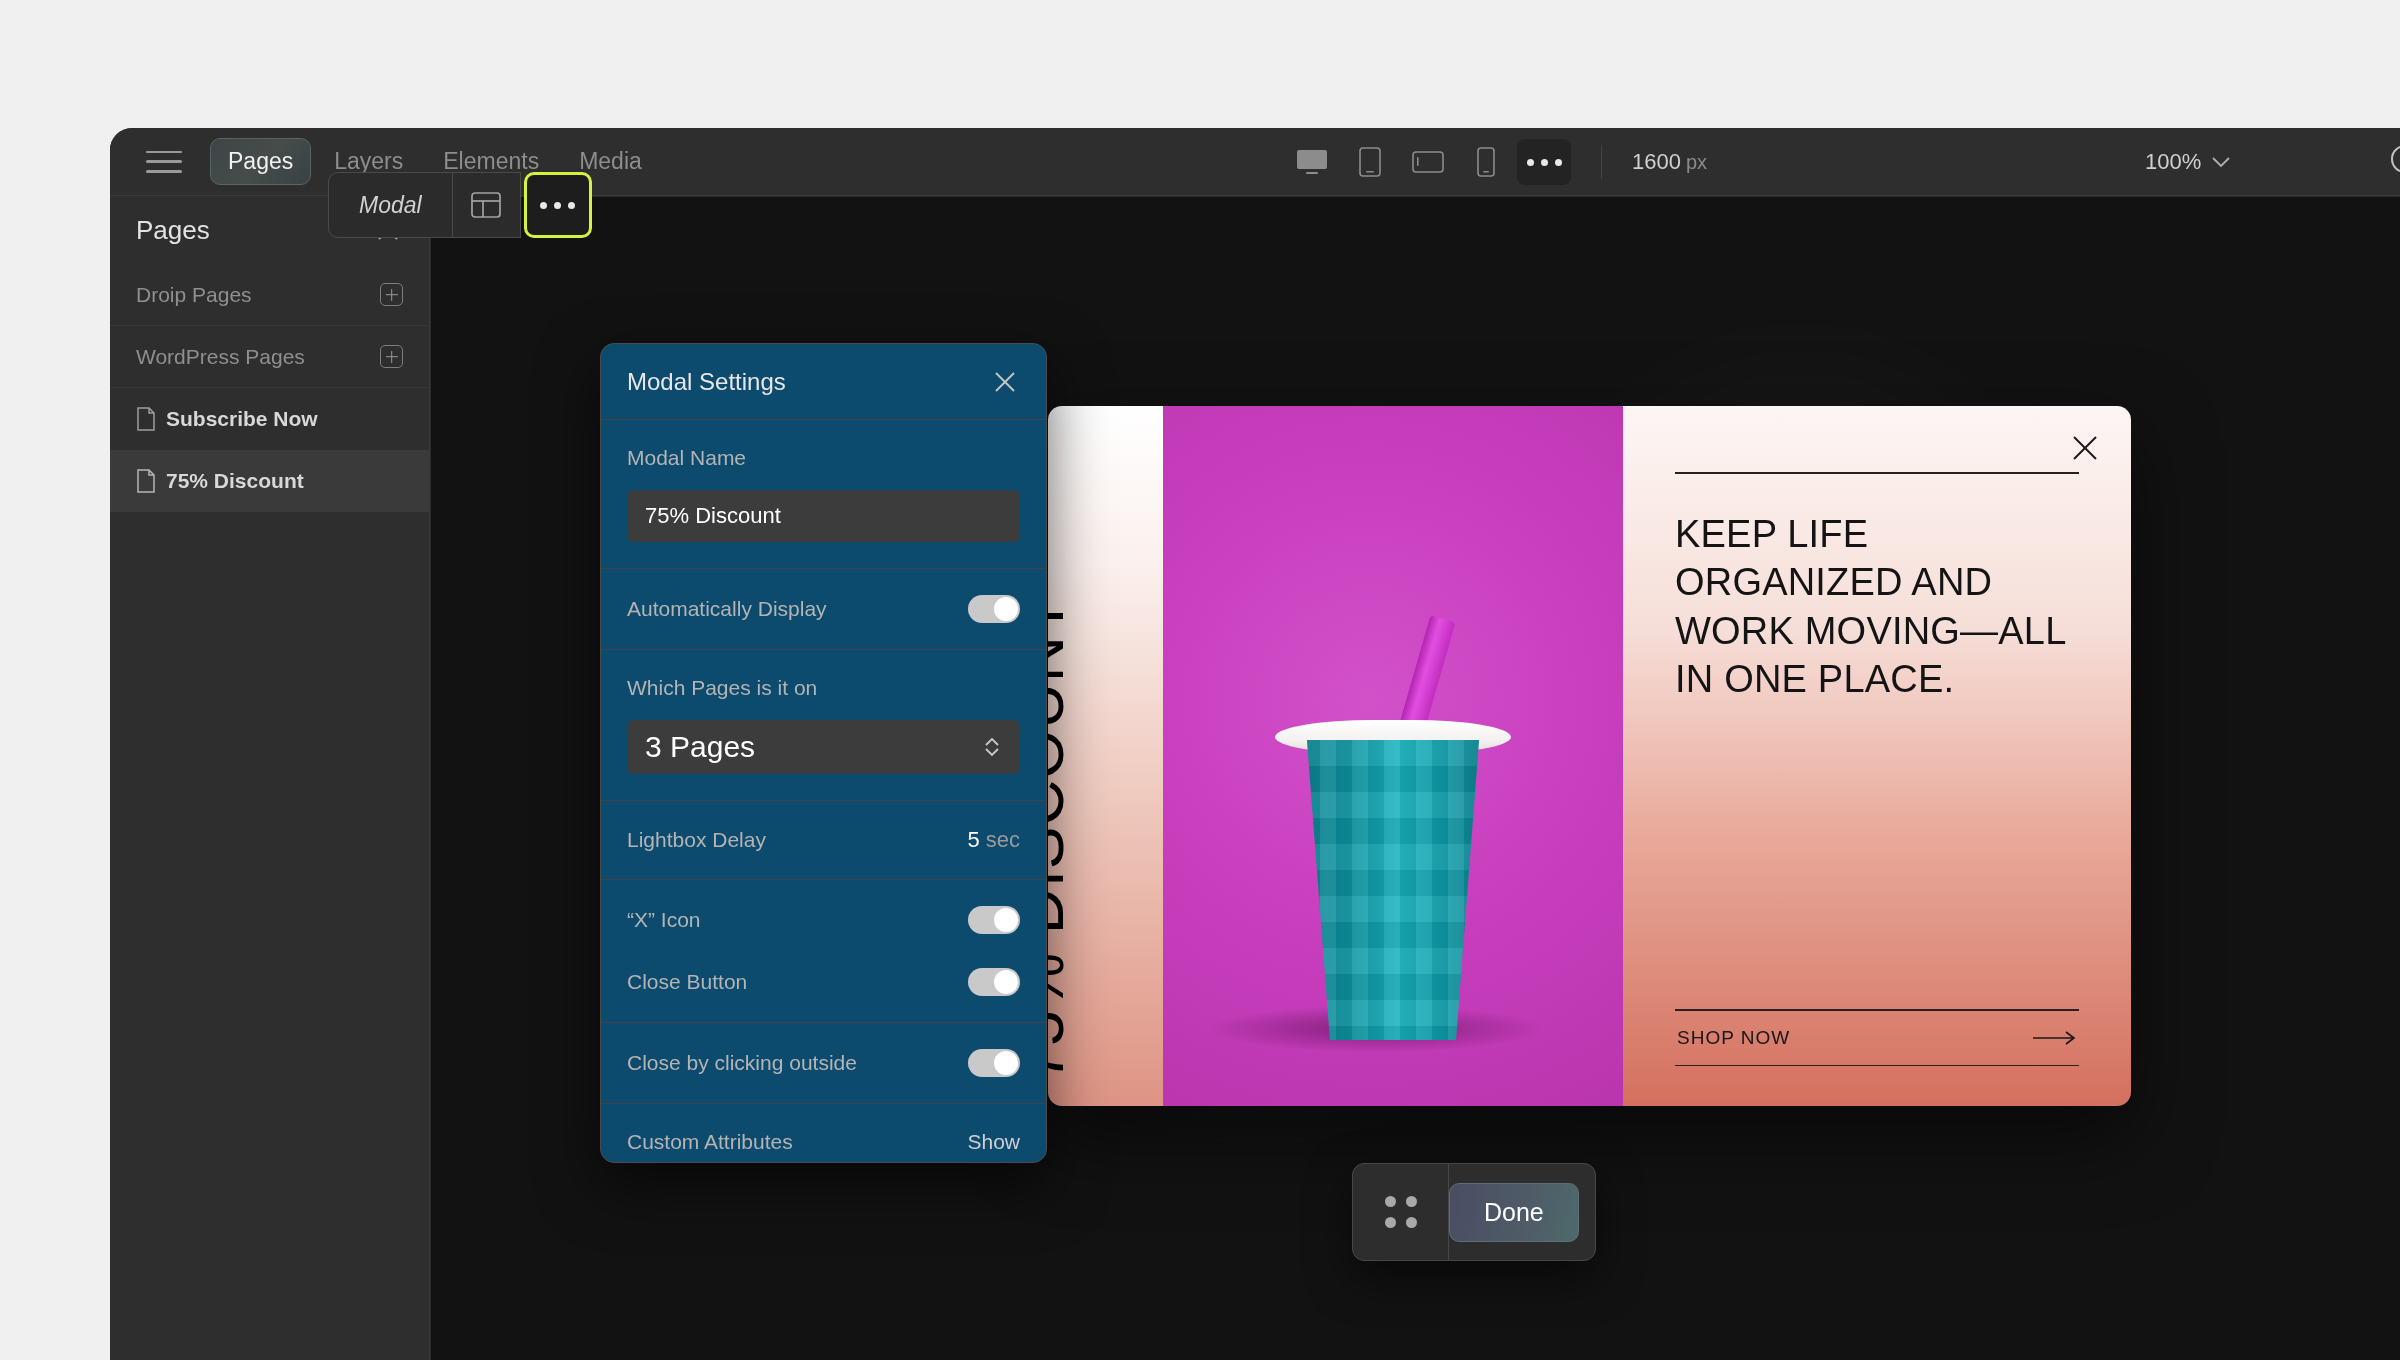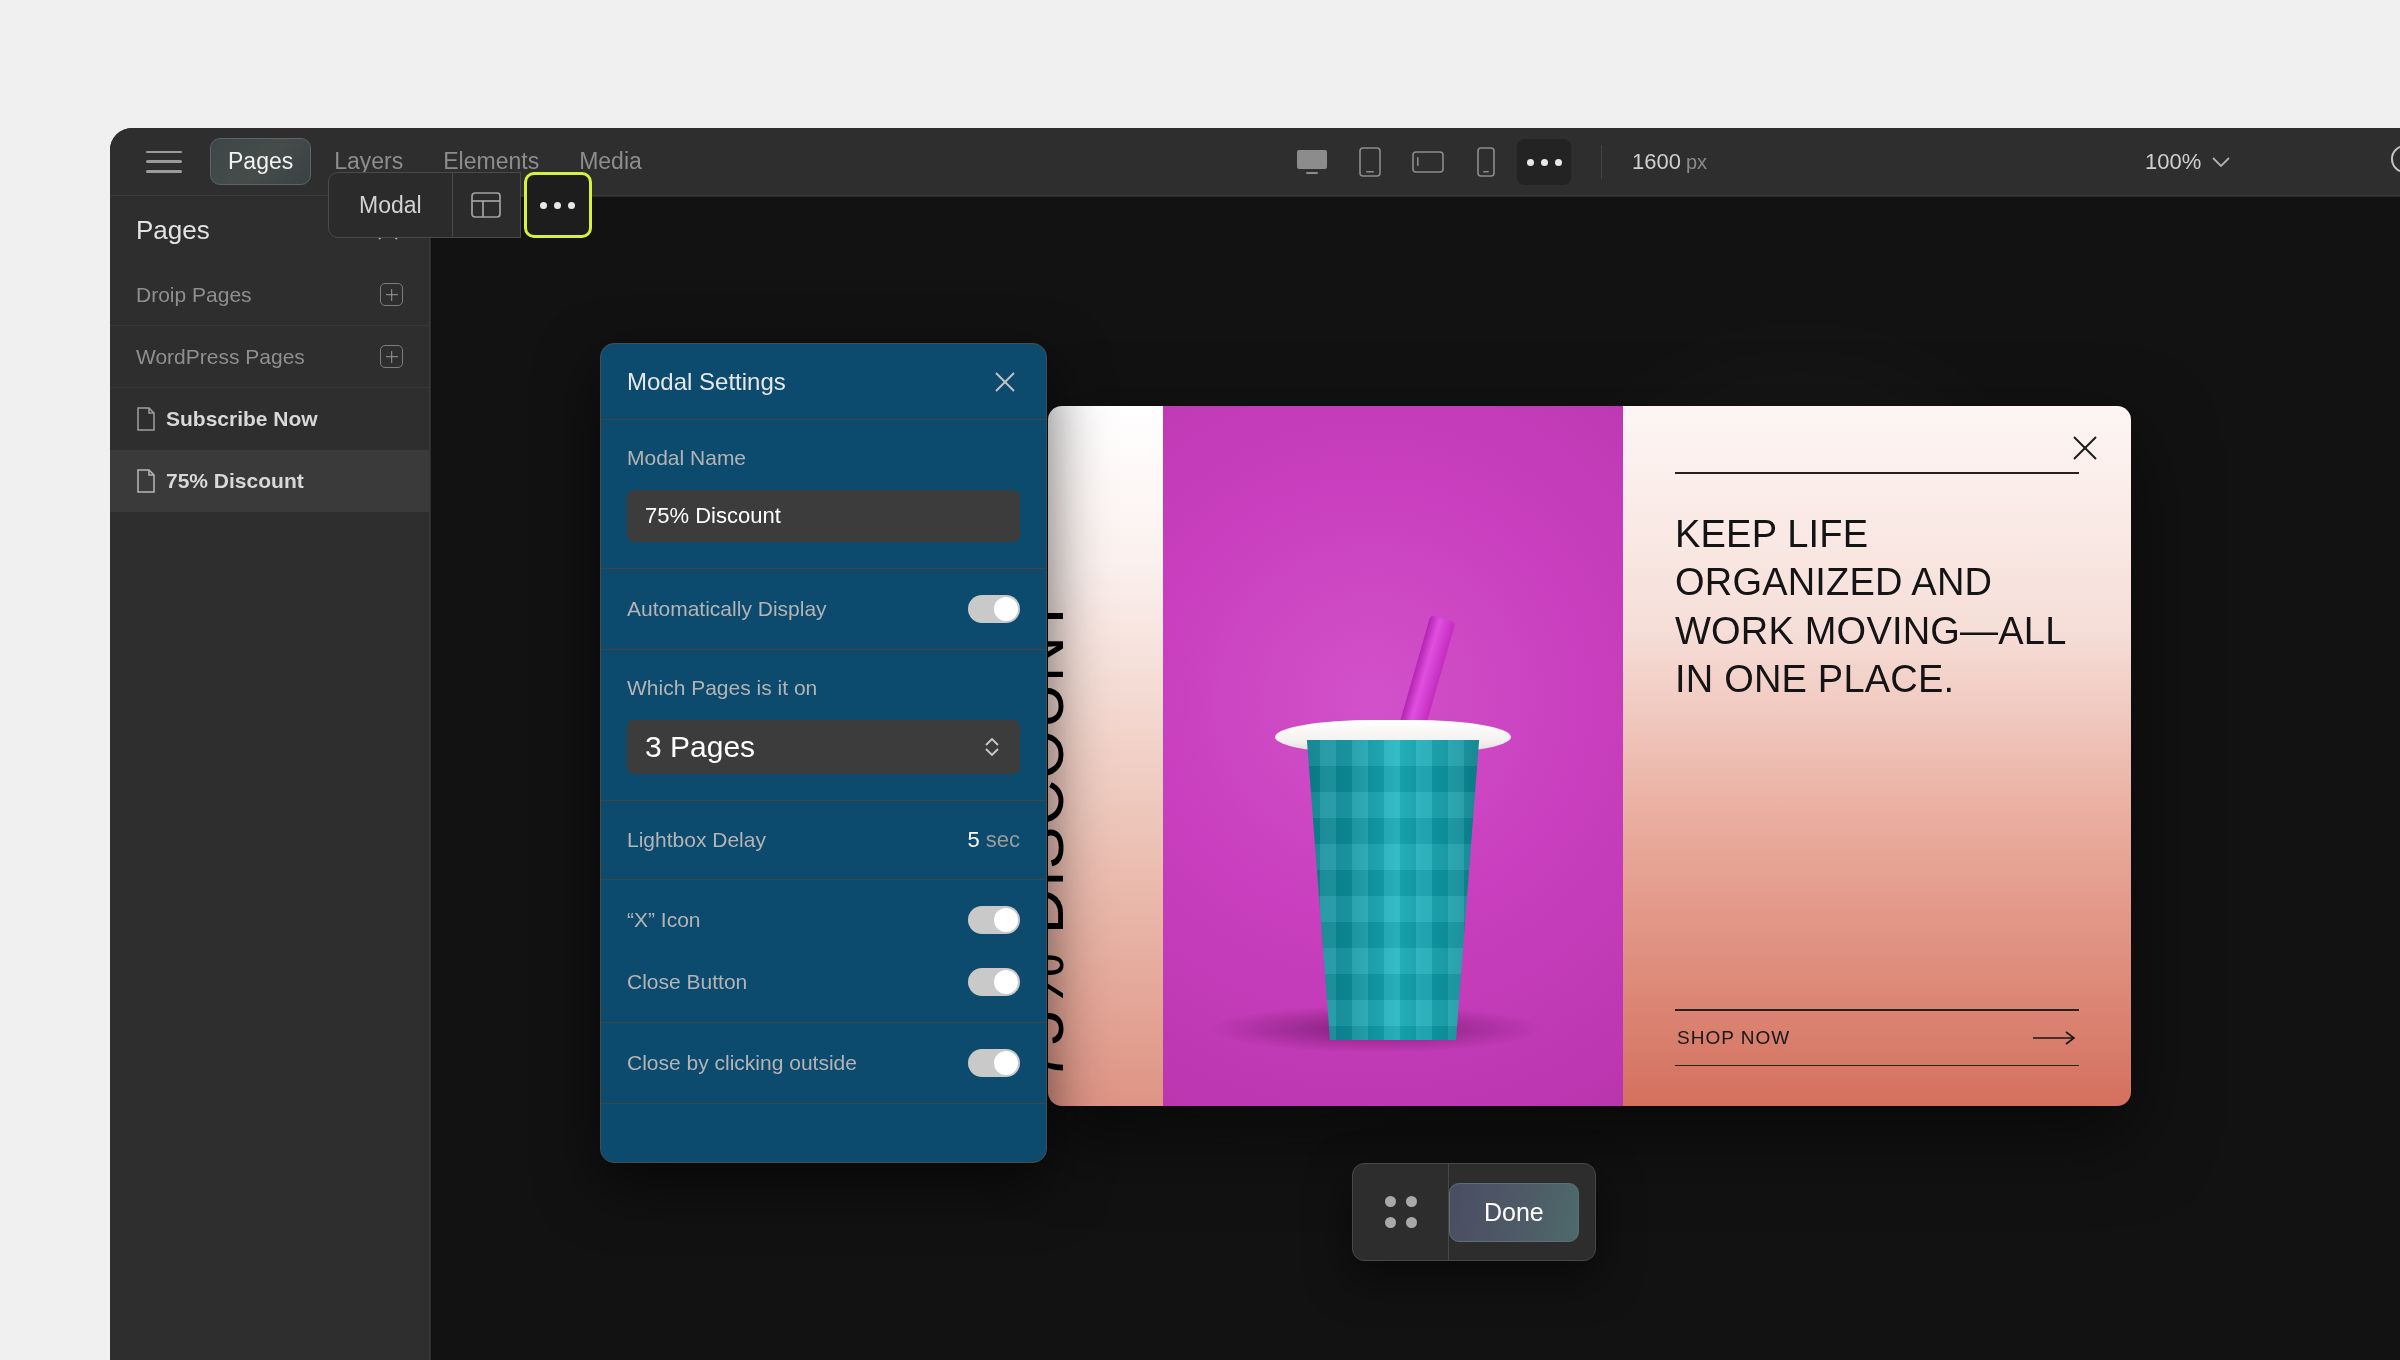--- a/index.html
+++ b/index.html
@@ -93,21 +93,21 @@
   #canvas {
     position: absolute; left: 321px; top: 69px;
     width: 1969px; height: 1163px;
     background: #121212;
     overflow: hidden;
   }
   .blur-blob { position: absolute; border-radius: 50%; filter: blur(70px); }
 
   
   #modal-tabbar { position: absolute; left: 328px; top: 172px; display: flex;
-    align-items: flex-end; height: 66px; }
+    align-items: flex-end; height: 66px; font-style: italic; }
   #tab-modal {
     height: 66px; padding: 0 30px; display: flex; align-items: center;
     background: #2b2b2b; border: 1px solid #4a4a4a;
     border-top-left-radius: 10px; border-bottom-left-radius: 10px;
     font-size: 23px; color: #d2d2d2; cursor: pointer;
   }
   #tab-layout {
     height: 66px; width: 68px; display: flex; align-items: center; justify-content: center;
     background: #2b2b2b; border: 1px solid #4a4a4a; border-left: none; cursor: pointer;
   }
@@ -474,20 +474,26 @@
 
   <div class="sp-section">
     <div class="sp-rowline">
       <span class="sp-label">Close by clicking outside</span>
       <span class="toggle">
           <i class="knob"></i>
         </span>
     </div>
   </div>
 
+  <div class="sp-section" style="border-bottom:none">
+    <div class="sp-rowline">
+      <span class="sp-label">Custom Attributes</span>
+      <span class="sp-link">Show</span>
+    </div>
+  </div>
 </div>
 
 <div id="edit-bar">
   <div id="drag-handle">
     <span class="dot4">
         <i></i>
         <i></i>
         <i></i>
         <i></i>
       </span>

